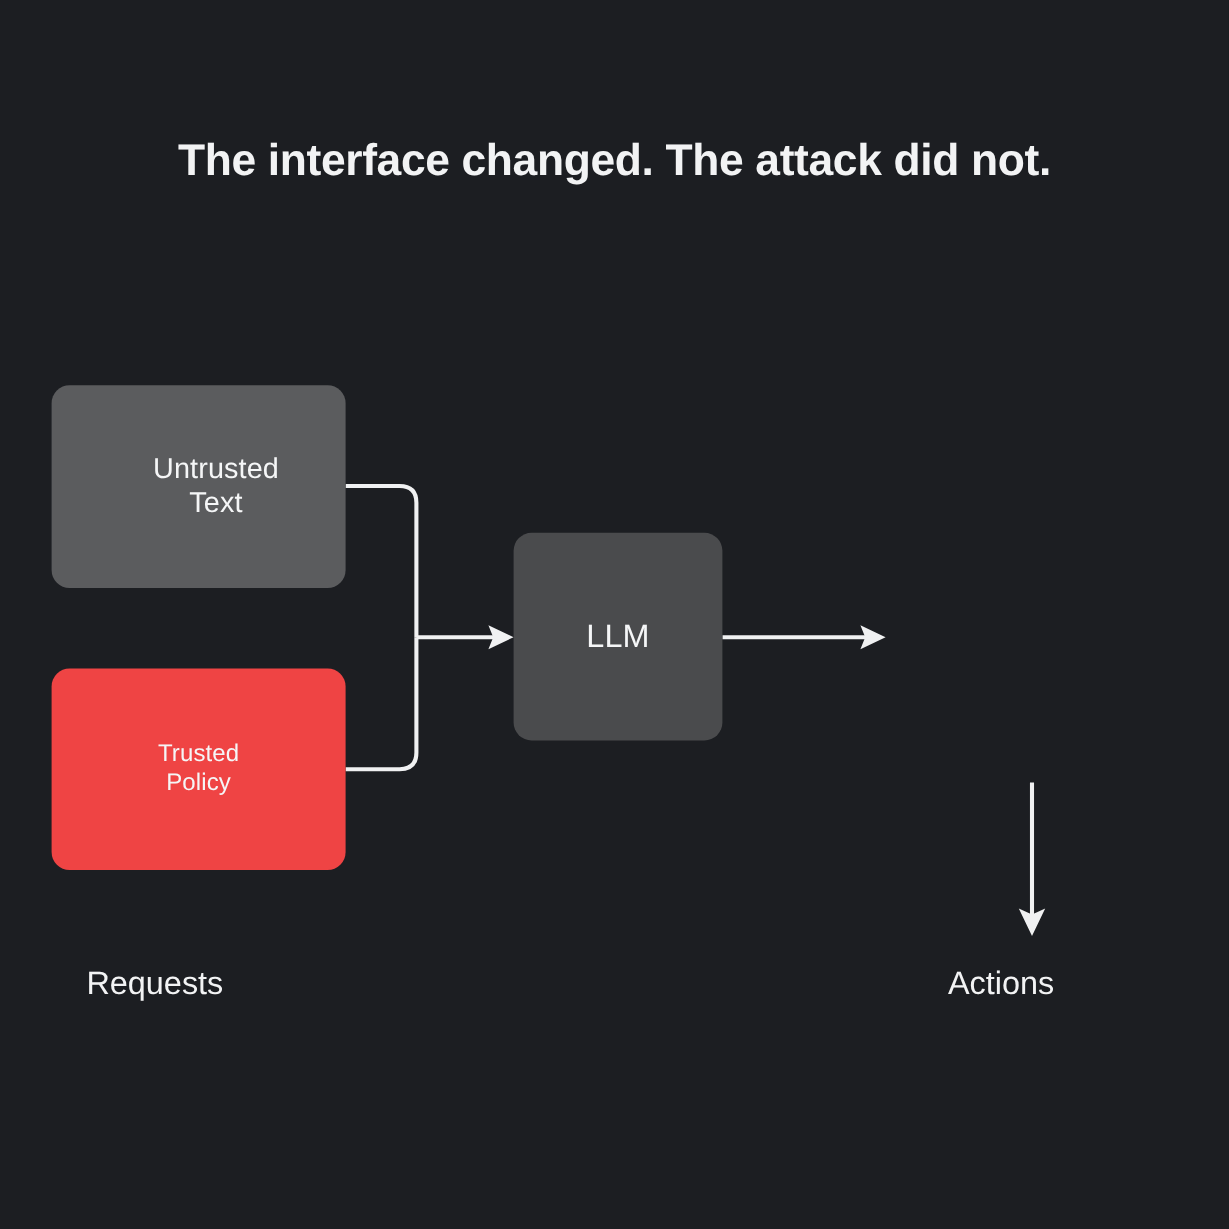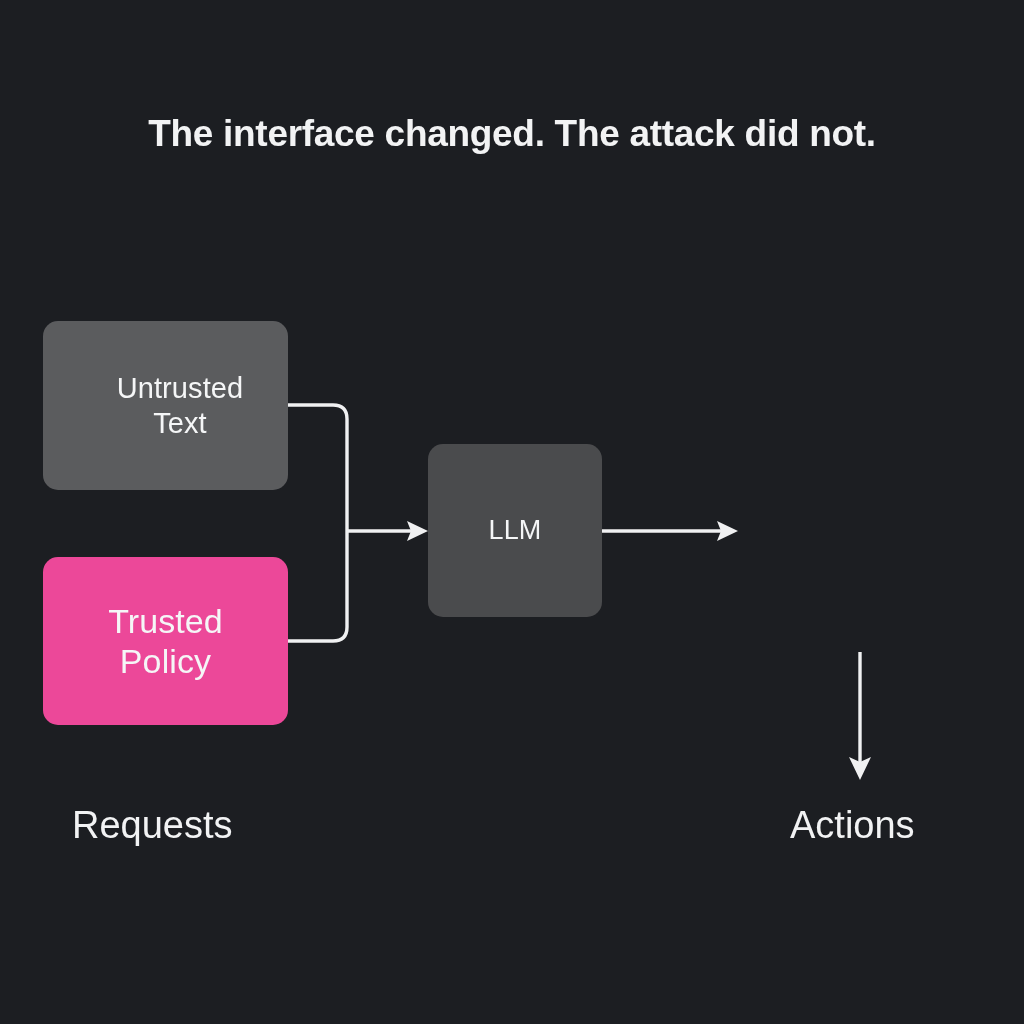--- a/index.html
+++ b/index.html
@@ -48,47 +48,47 @@
   .node .node-label {
     display: block;
     white-space: pre-line;
     padding: 0 10px;
   }
 
   .node-untrusted {
     left: 43px;  top: 321px;
     width: 245px; height: 169px;
     background: #5b5c5e;
-    font-size: 29px;
+    font-size: 24px;
     padding-left: 29px;
   }
   .node-trusted {
     left: 43px;  top: 557px;
     width: 245px; height: 168px;
-    background: #ec4899;
-    font-size: 34px;
+    background: #ef4444;
+    font-size: 20px;
   }
   .node-llm {
     left: 428px; top: 444px;
     width: 174px; height: 173px;
     background: #4a4b4d;
     font-size: 27px;
   }
   .node-policy {
     left: 738px; top: 419px;
     width: 245px; height: 233px;
     background: #5b5c5e;
     font-size: 29px;
   }
 
   
   .caption {
     position: absolute;
     color: #f2f3f4;
-    font-size: 38px;
+    font-size: 27px;
     white-space: nowrap;
   }
   .caption-requests { left: 72px;  top: 804px; }
   .caption-actions  { left: 790px; top: 804px; }
 
   
   #wires {
     position: absolute;
     left: 0; top: 0;
     width: 1024px; height: 1024px;

